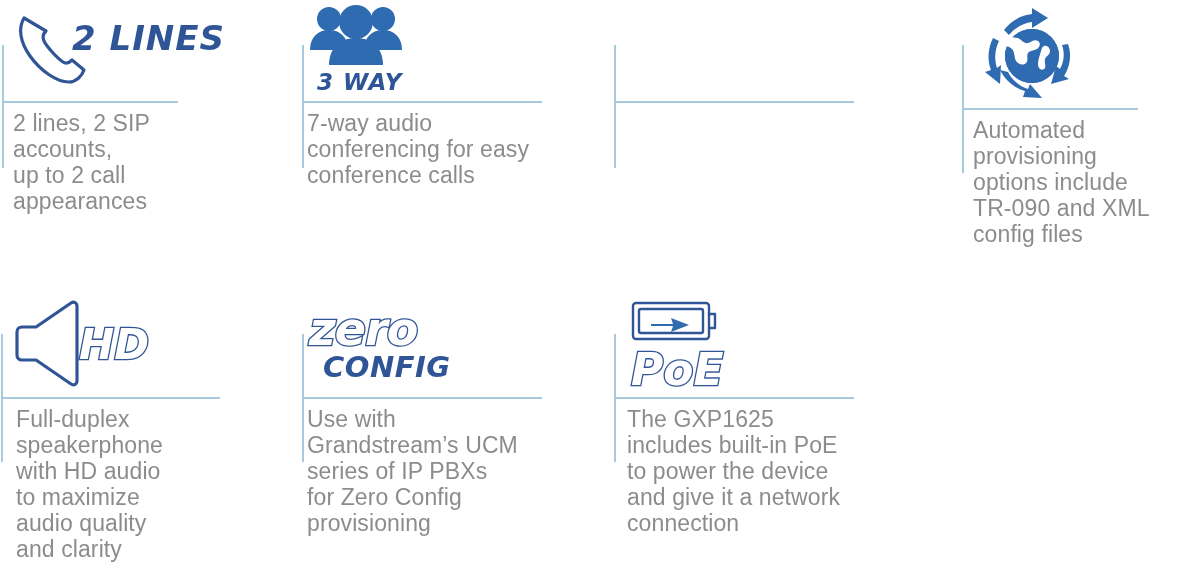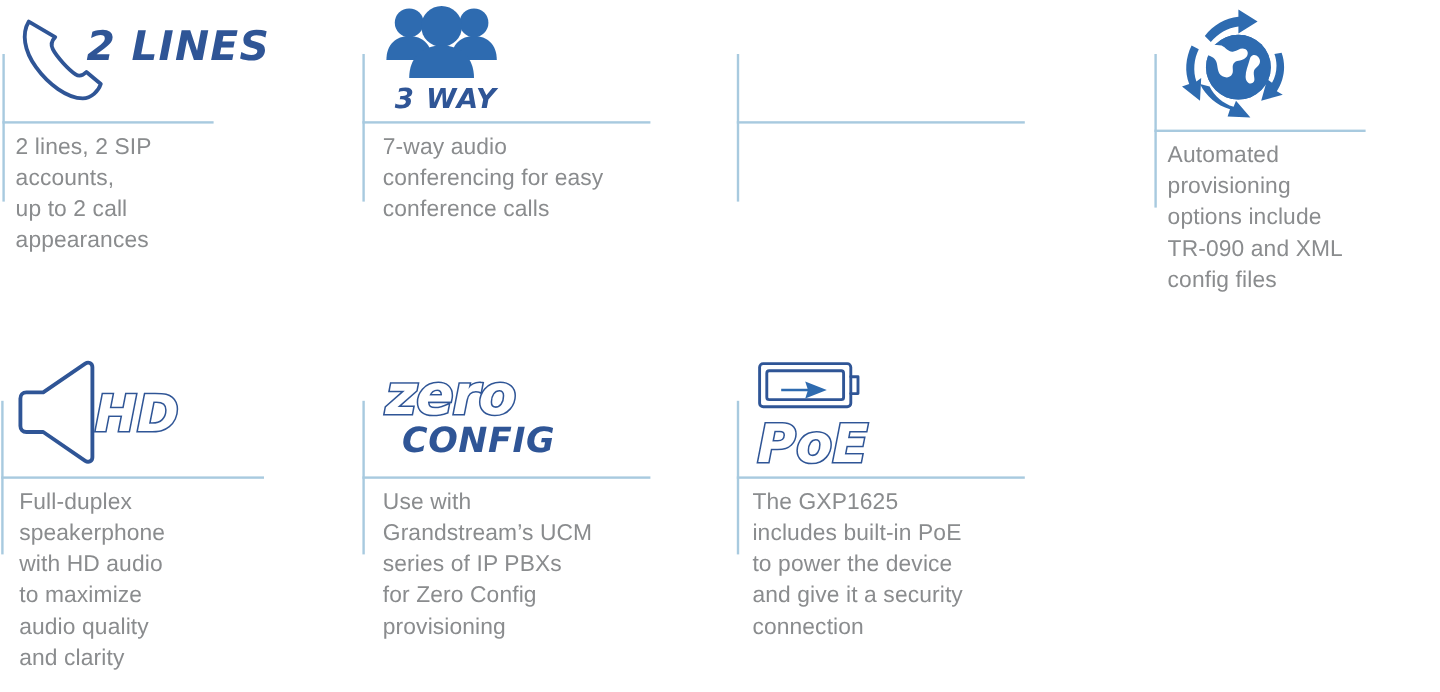--- a/index.html
+++ b/index.html
@@ -52,21 +52,21 @@
     height:2px;
     background:#a8cadf;
   }
   .card.r2 .divider{
     top:108px;
   }
   .desc{
     position:absolute;
     left:13px;
     top:110px;
-    font-size:19px;
+    font-size:23px;
     line-height:26px;
     color:#8a8c8e;
     letter-spacing:0.1px;
     white-space:pre-line;
   }
   .card.r2 .desc{
     top:117px;
   }
   
   .c1 .divider{width:176px;}
@@ -74,21 +74,21 @@
   .c3 .divider{width:240px;}
   .c4 .divider{width:240px;}
   .c1 .vrule,.c1 .divider{left:2px;}
   .c2 .vrule{left:1px;}
   .c2 .divider{left:1px;}
   .c3 .vrule{left:1px;}
   .c3 .divider{left:1px;}
   .c4 .vrule{left:1px;}
   .c4 .divider{left:1px;}
   .c2 .icon-wrap,.c2 .desc{left:16px;}
-  .c3 .icon-wrap,.c3 .desc{left:18px;}
+  .c3 .icon-wrap,.c3 .desc{left:6px;}
   .c4 .icon-wrap,.c4 .desc{left:14px;}
 
   svg{display:block;overflow:visible;}
   .stroke{fill:none;stroke:#2f5596;stroke-width:3.2;stroke-linecap:round;stroke-linejoin:round;}
   .thin{fill:none;stroke:#2f5596;stroke-width:2.4;stroke-linecap:round;stroke-linejoin:round;}
   .solid{fill:#2e6bb0;}
   .label-blue{
     font-family:"DejaVu Sans","Liberation Sans",sans-serif;
     font-weight:bold;font-style:italic;
     fill:#2f5596;
@@ -208,17 +208,17 @@
         <path class="thin" d="M82 17 L88 17 L88 31 L82 31"></path>
         <path class="solid" d="M24 27 L46 27 L44 21 L62 28 L44 35 L46 29 L24 29 Z"></path>
         <text class="outline-txt" x="4" y="88" font-size="44" letter-spacing="0">PoE</text>
       </svg>
     </div>
     <div class="vrule"></div>
     <div class="divider"></div>
     <div class="desc">The GXP1625
 includes built-in PoE
 to power the device
-and give it a security
+and give it a network
 connection</div>
   </div>
 
 </div>
 
 </body></html>

